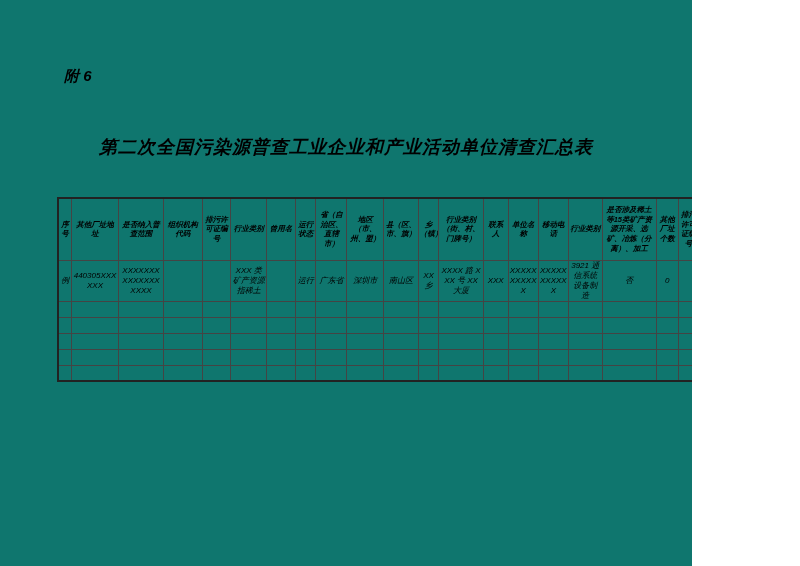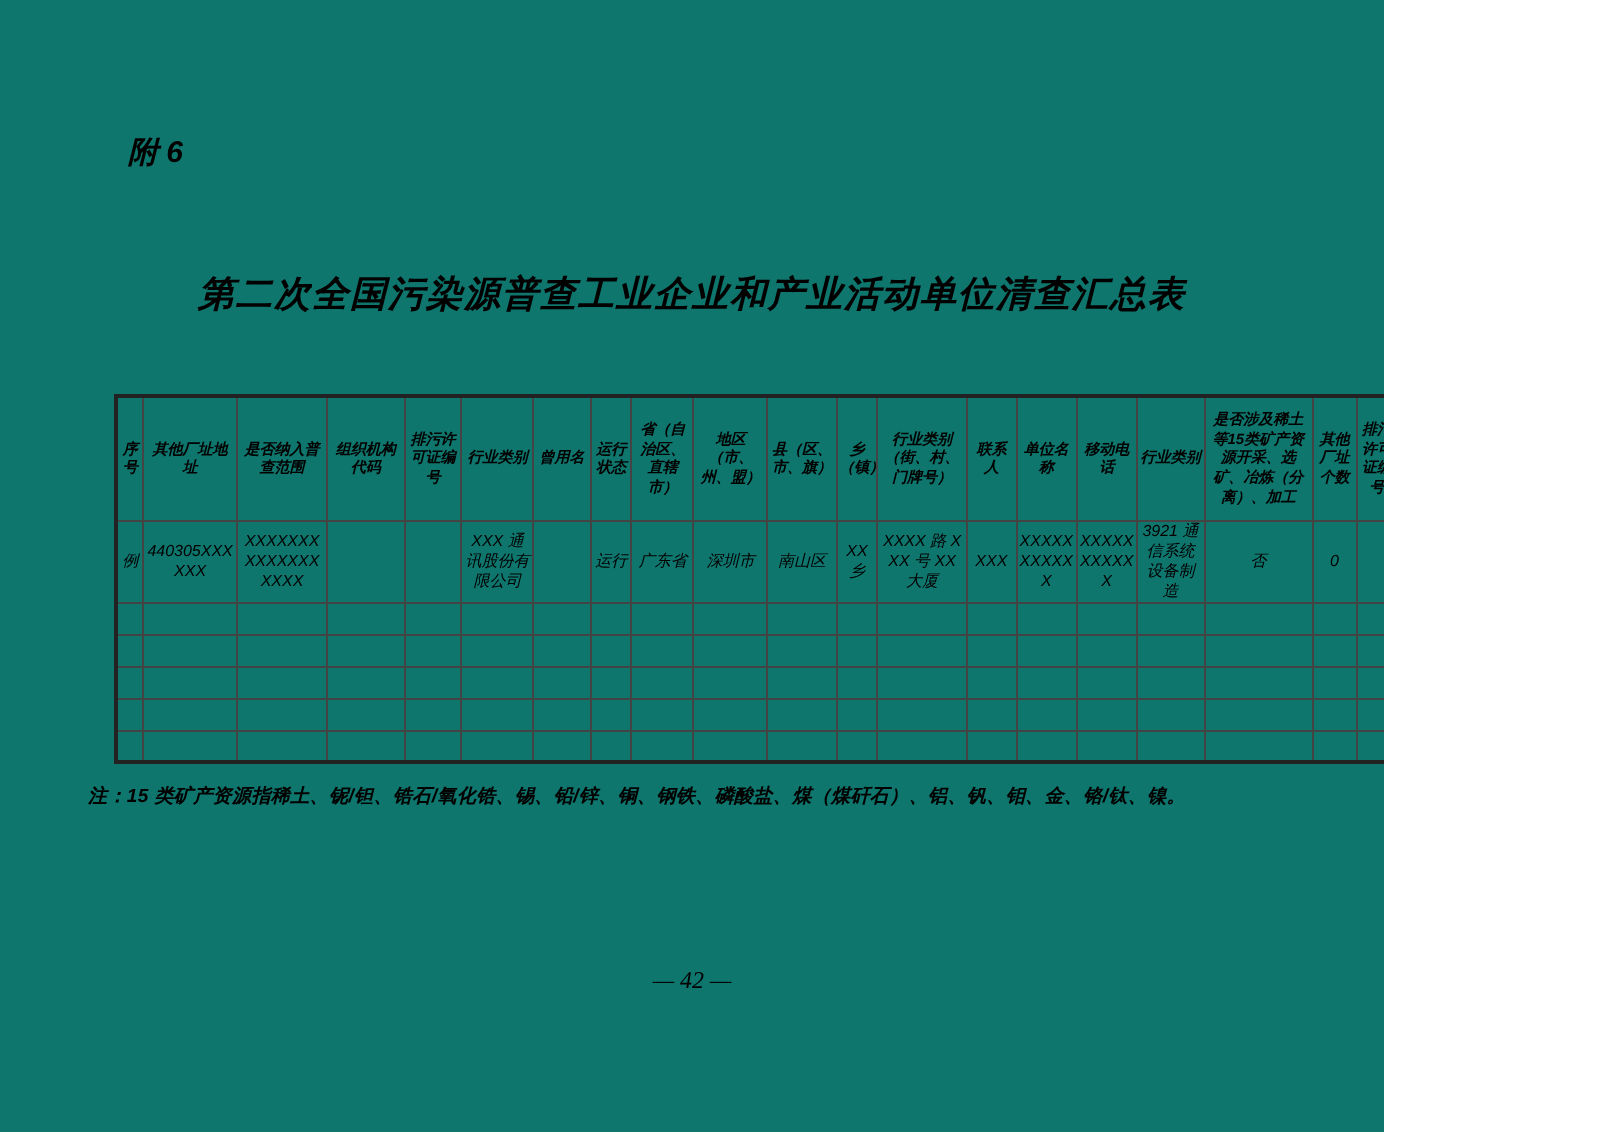--- a/index.html
+++ b/index.html
@@ -104,21 +104,21 @@
           <th>是否纳入普查范围</th>
         </tr>
     </thead>
     <tbody id="census-body">
         <tr class="example-row">
           <td>例</td>
           <td>440305XXXXXX</td>
           <td>XXXXXXXXXXXXXXXXXX</td>
           <td></td>
           <td></td>
-          <td>XXX 通讯股份有限公司</td>
+          <td>XXX 类矿产资源指稀土</td>
           <td></td>
           <td>运行</td>
           <td>广东省</td>
           <td>深圳市</td>
           <td>南山区</td>
           <td>XX 乡</td>
           <td>XXXX 路 XXX 号 XX 大厦</td>
           <td>XXX</td>
           <td>XXXXXXXXXXX</td>
           <td>XXXXXXXXXXX</td>
@@ -245,15 +245,13 @@
           <td></td>
           <td></td>
           <td></td>
           <td></td>
           <td></td>
           <td></td>
         </tr>
       </tbody>
   </table>
 
-  <div class="note">注：15 类矿产资源指稀土、铌/钽、锆石/氧化锆、锡、铅/锌、铜、钢铁、磷酸盐、煤（煤矸石）、铝、钒、钼、金、铬/钛、镍。</div>
-  <div class="pageno">— 42 —</div>
 </div>
 
 </body></html>

